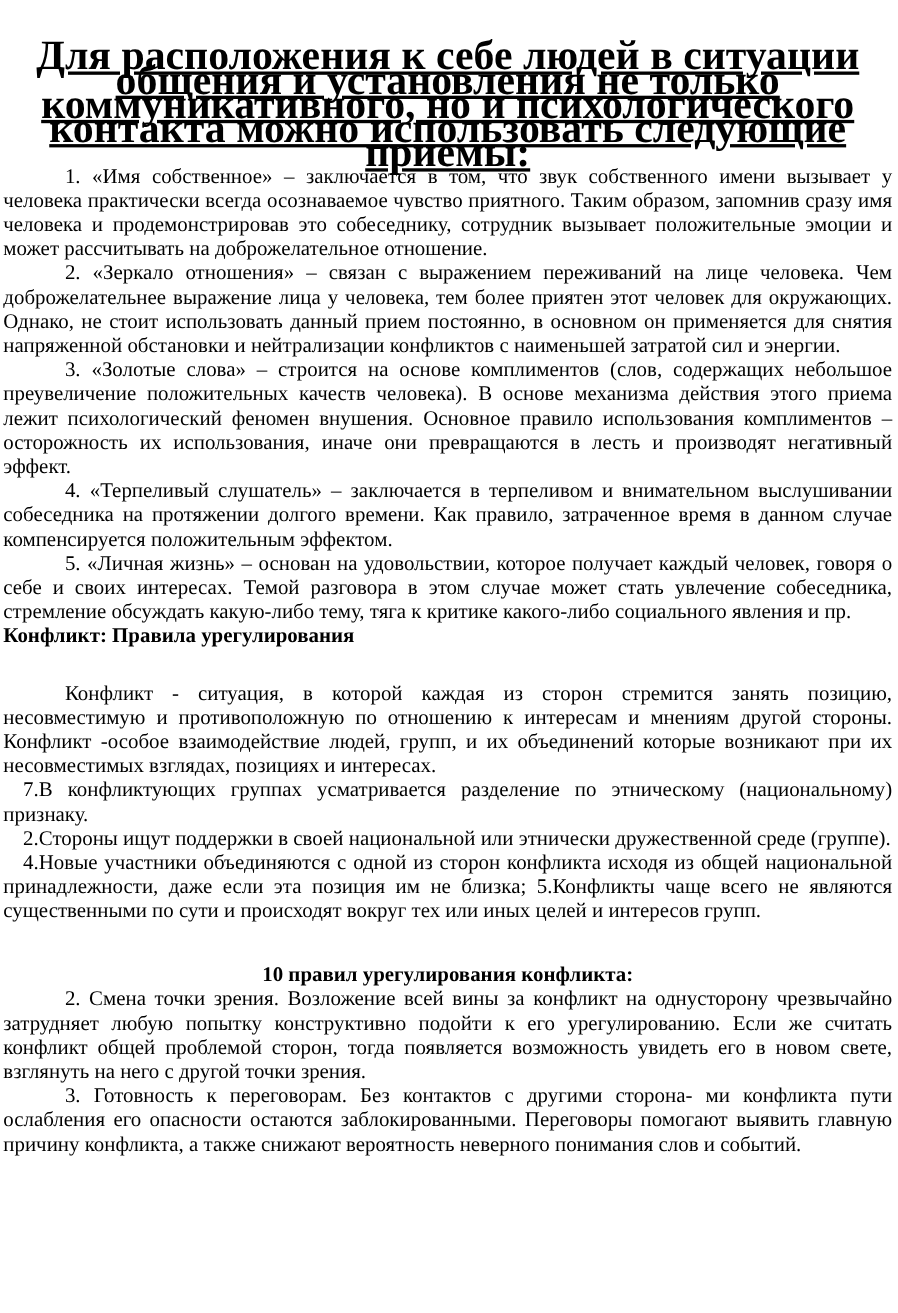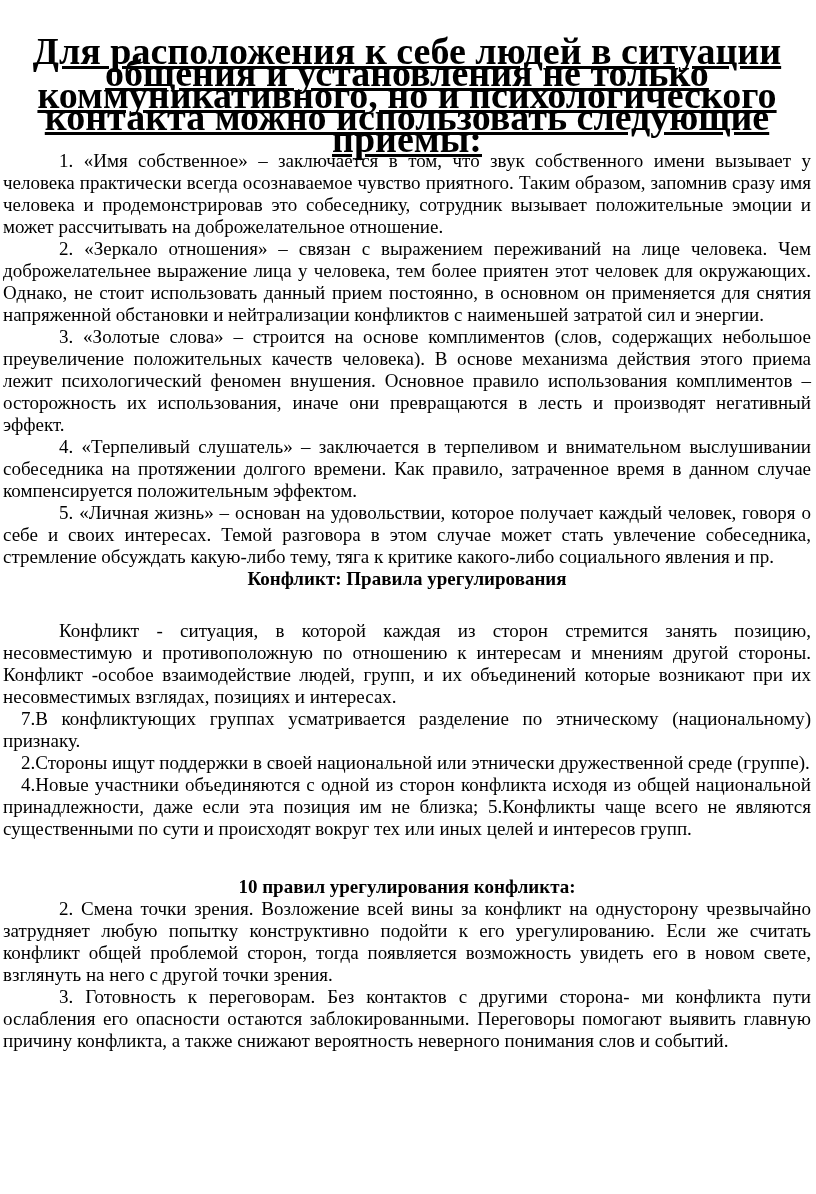--- a/index.html
+++ b/index.html
@@ -33,21 +33,21 @@
   }
   .indent-big { text-indent: 56px; }
   .indent-small { text-indent: 18px; }
   .memo-heading {
     font-weight: bold;
     text-align: center;
     margin-top: 8px;
   }
   .memo-subheading {
     font-weight: bold;
-    text-align: center;
+    text-align: left;
   }
   .definition { margin-top: 30px; }
   .rules-heading {
     font-weight: bold;
     text-align: center;
     margin-top: 36px;
   }
 </style>
 </head>
 <body>

